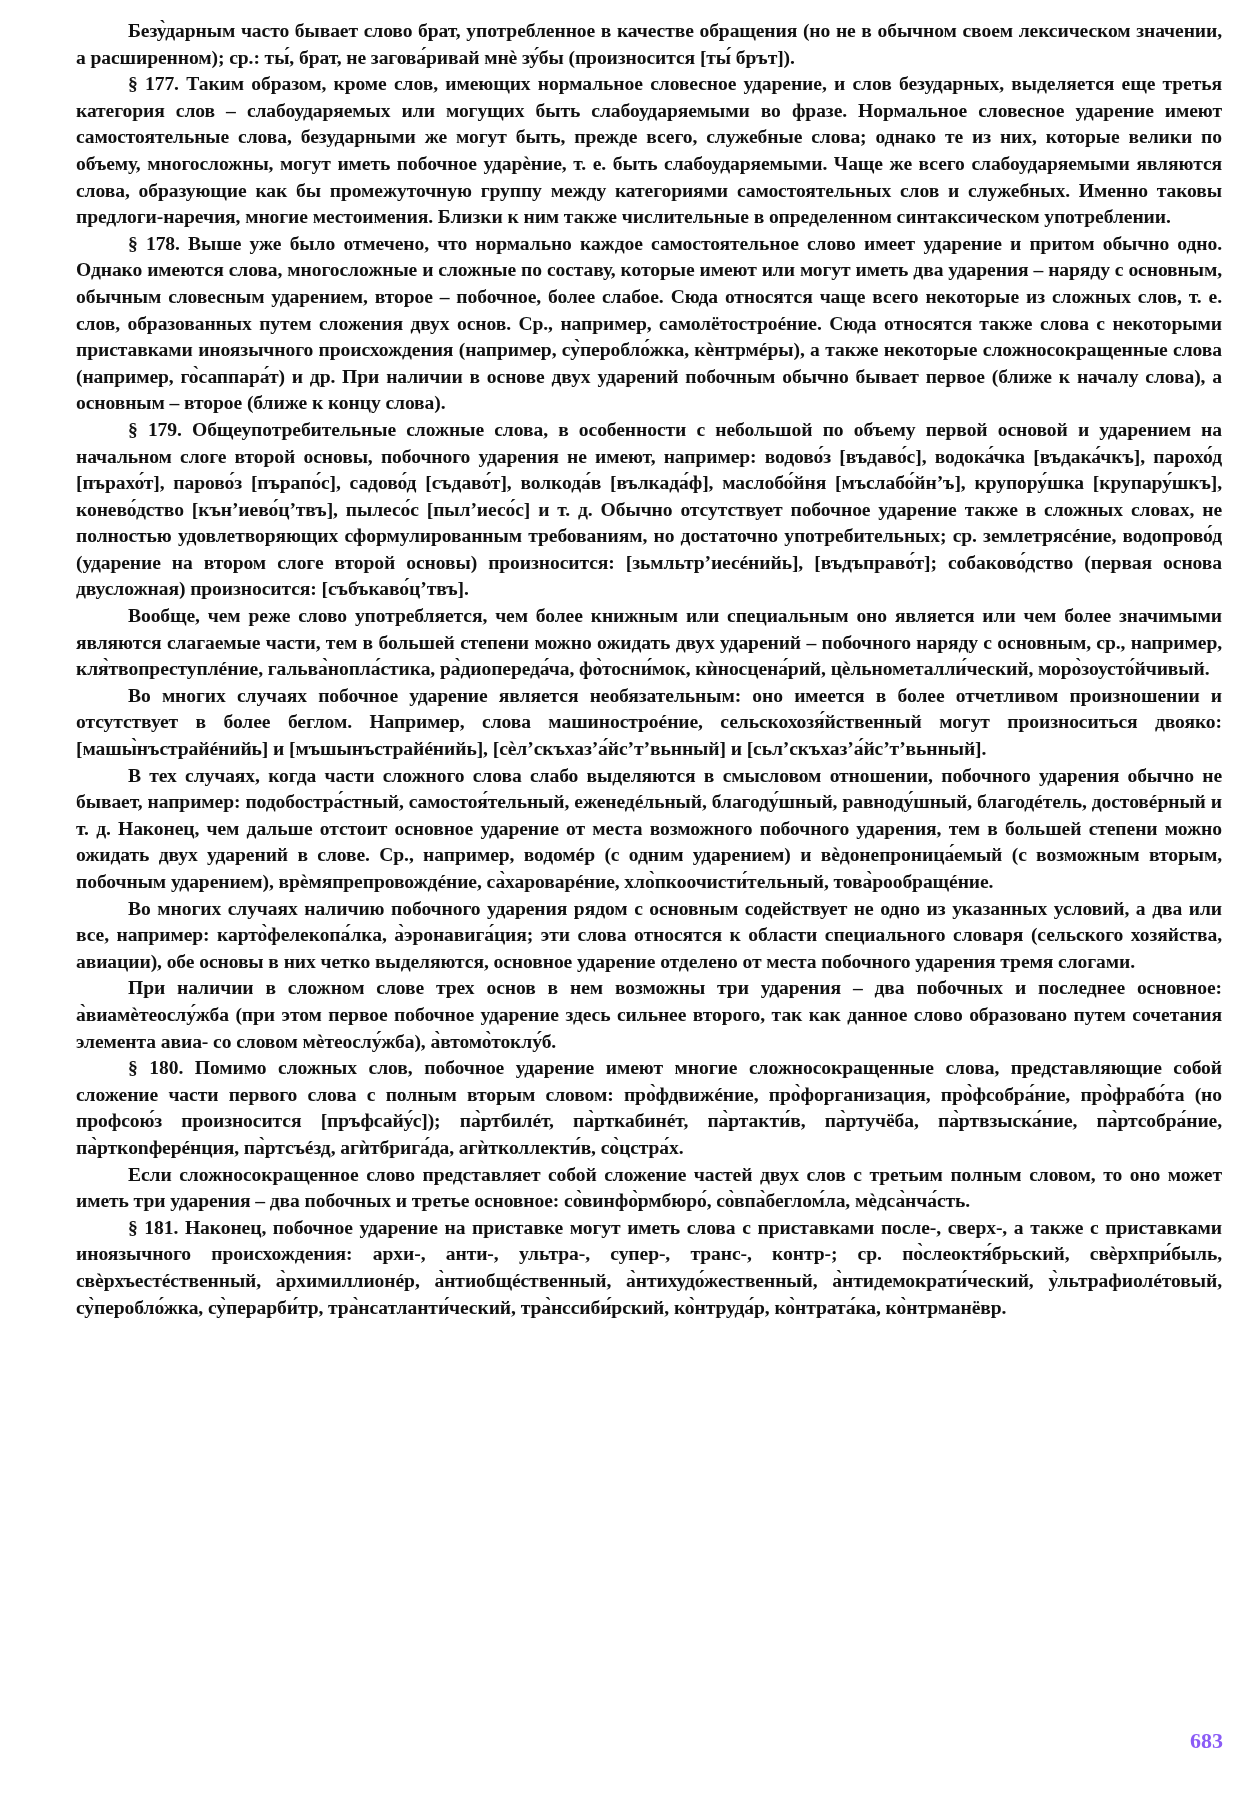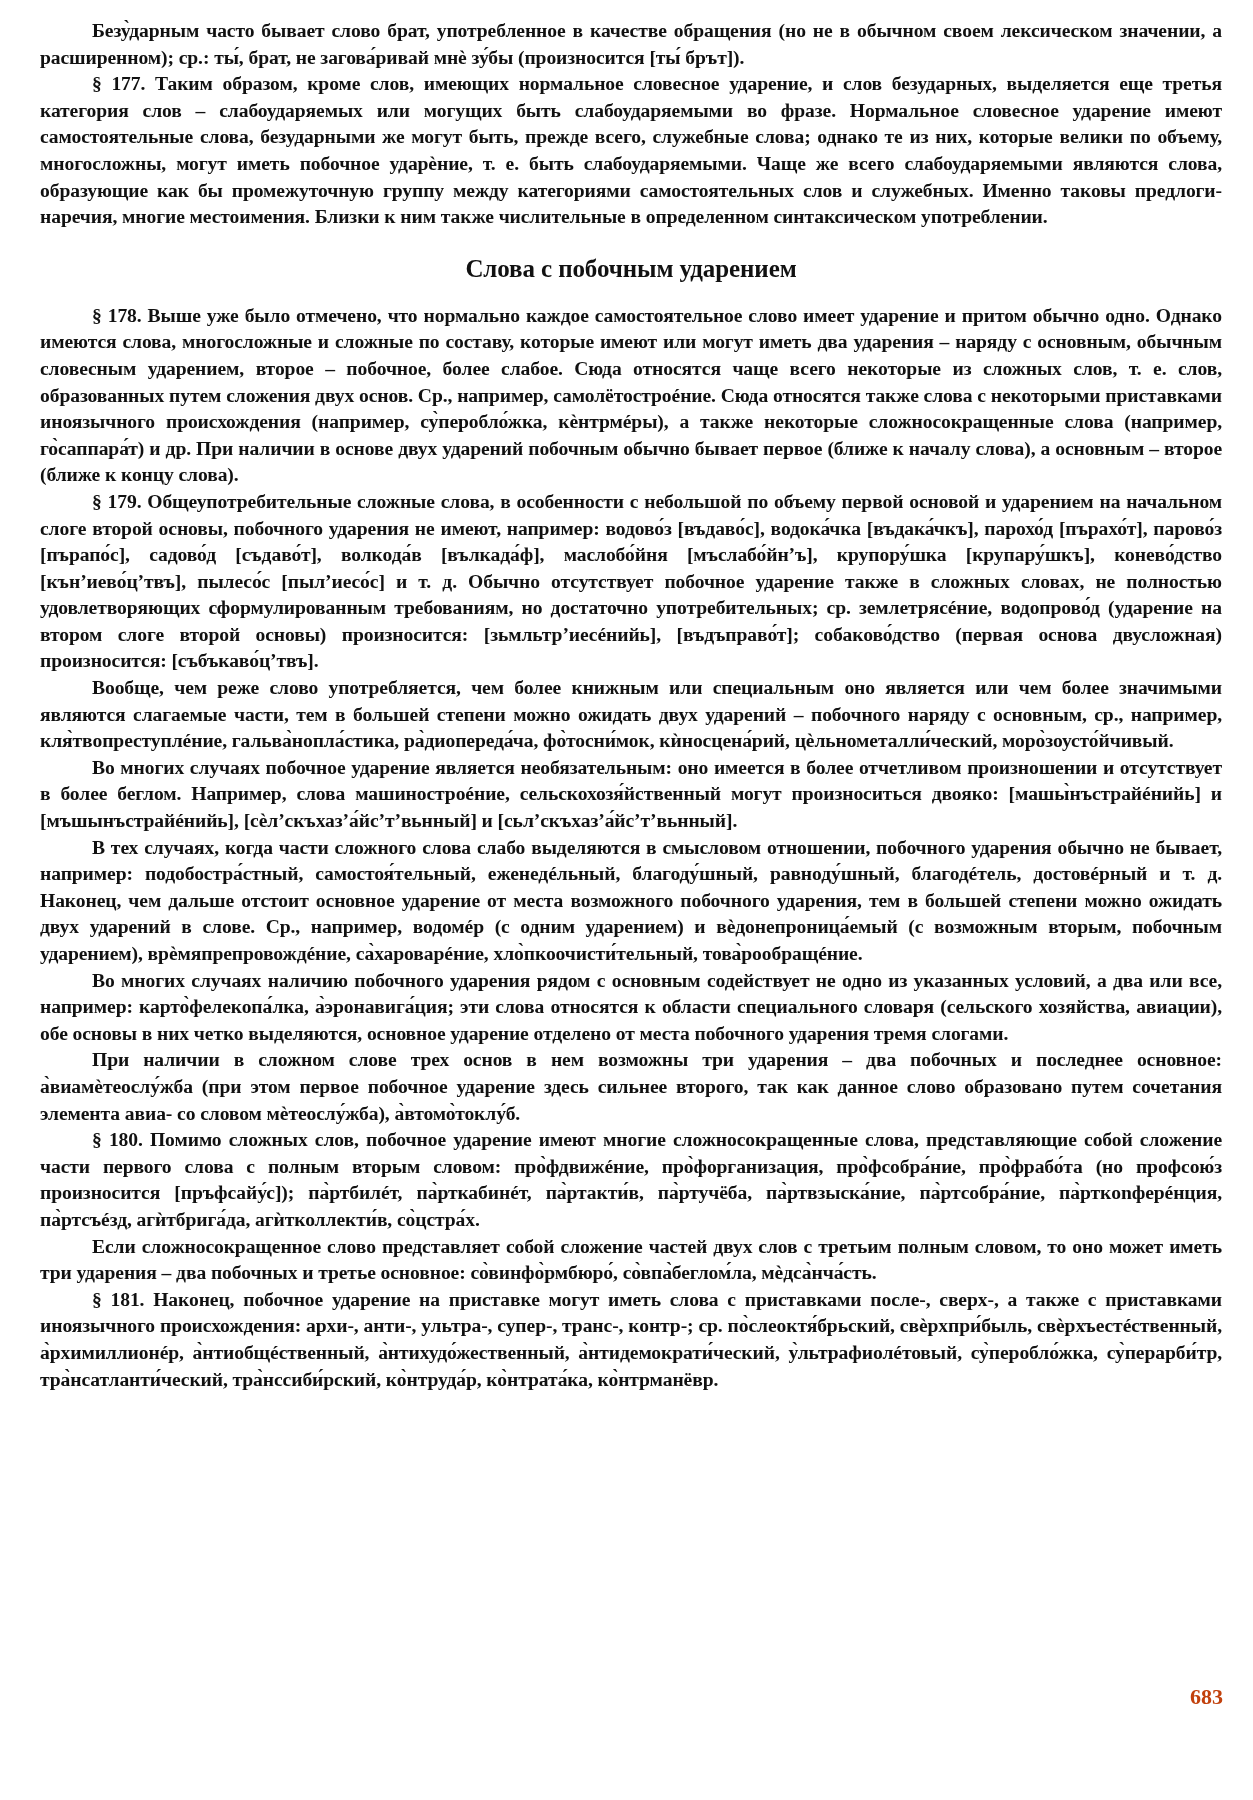--- a/index.html
+++ b/index.html
@@ -7,38 +7,37 @@
   .page {
     position: absolute; left: 40px; top: 18px; width: 1182px;
     font-family: "Liberation Serif", "DejaVu Serif", serif;
     color: #111111;
     font-size: 19.6px;
     line-height: 26.6px;
     font-weight: bold;
     letter-spacing: -0.1px;
   }
   .para { margin: 0; text-align: justify; text-indent: 0; }
-  .para.indent { text-indent: 52px; }
+  .para.indent { text-indent: 52px; margin-left: 36px; }
   .heading {
     text-align: center; font-size: 25px; font-weight: bold;
     margin: 22px 0 18px 0; line-height: 32px;
   }
   .page-number {
-    position: absolute; right: 30px; top: 1684px;
-    font-family: "Liberation Serif", serif; font-weight: bold; font-size: 22px; color: #c2410c;
+    position: absolute; right: 30px; top: 1728px;
+    font-family: "Liberation Serif", serif; font-weight: bold; font-size: 22px; color: #8b5cf6;
   }
 </style>
 </head>
 <body>
 
 <div class="page">
   <p class="para indent">Безу̀дарным часто бывает слово брат, употребленное в качестве обращения (но не в обычном своем лексическом значении, а расширенном); ср.: ты́, брат, не загова́ривай мнѐ зу́бы (произносится [ты́ брът]).</p>
   <p class="para indent">§ 177. Таким образом, кроме слов, имеющих нормальное словесное ударение, и слов безударных, выделяется еще третья категория слов – слабоударяемых или могущих быть слабоударяемыми во фразе. Нормальное словесное ударение имеют самостоятельные слова, безударными же могут быть, прежде всего, служебные слова; однако те из них, которые велики по объему, многосложны, могут иметь побочное ударѐние, т. е. быть слабоударяемыми. Чаще же всего слабоударяемыми являются слова, образующие как бы промежуточную группу между категориями самостоятельных слов и служебных. Именно таковы предлоги-наречия, многие местоимения. Близки к ним также числительные в определенном синтаксическом употреблении.</p>
 
-  <h2 class="heading">Слова с побочным ударением</h2>
 
   <p class="para indent">§ 178. Выше уже было отмечено, что нормально каждое самостоятельное слово имеет ударение и притом обычно одно. Однако имеются слова, многосложные и сложные по составу, которые имеют или могут иметь два ударения – наряду с основным, обычным словесным ударением, второе – побочное, более слабое. Сюда относятся чаще всего некоторые из сложных слов, т. е. слов, образованных путем сложения двух основ. Ср., например, самолётостроéние. Сюда относятся также слова с некоторыми приставками иноязычного происхождения (например, су̀перобло́жка, кѐнтрмéры), а также некоторые сложносокращенные слова (например, го̀саппара́т) и др. При наличии в основе двух ударений побочным обычно бывает первое (ближе к началу слова), а основным – второе (ближе к концу слова).</p>
   <p class="para indent">§ 179. Общеупотребительные сложные слова, в особенности с небольшой по объему первой основой и ударением на начальном слоге второй основы, побочного ударения не имеют, например: водово́з [въдаво́с], водока́чка [въдака́чкъ], парохо́д [пърахо́т], парово́з [пърапо́с], садово́д [съдаво́т], волкода́в [вълкада́ф], маслобо́йня [мъслабо́йнʼъ], крупору́шка [крупару́шкъ], конево́дство [кънʼиево́цʼтвъ], пылесо́с [пылʼиесо́с] и т. д. Обычно отсутствует побочное ударение также в сложных словах, не полностью удовлетворяющих сформулированным требованиям, но достаточно употребительных; ср. землетрясéние, водопрово́д (ударение на втором слоге второй основы) произносится: [зьмльтрʼиесéнийь], [въдъправо́т]; собаково́дство (первая основа двусложная) произносится: [събъкаво́цʼтвъ].</p>
   <p class="para indent">Вообще, чем реже слово употребляется, чем более книжным или специальным оно является или чем более значимыми являются слагаемые части, тем в большей степени можно ожидать двух ударений – побочного наряду с основным, ср., например, кля̀твопреступлéние, гальва̀нопла́стика, ра̀диопереда́ча, фо̀тосни́мок, кѝносцена́рий, цѐльнометалли́ческий, моро̀зоусто́йчивый.</p>
   <p class="para indent">Во многих случаях побочное ударение является необязательным: оно имеется в более отчетливом произношении и отсутствует в более беглом. Например, слова машиностроéние, сельскохозя́йственный могут произноситься двояко: [машы̀нъстрайéнийь] и [мъшынъстрайéнийь], [сѐлʼскъхазʼа́йсʼтʼвьнный] и [сьлʼскъхазʼа́йсʼтʼвьнный].</p>
   <p class="para indent">В тех случаях, когда части сложного слова слабо выделяются в смысловом отношении, побочного ударения обычно не бывает, например: подобостра́стный, самостоя́тельный, еженедéльный, благоду́шный, равноду́шный, благодéтель, достовéрный и т. д. Наконец, чем дальше отстоит основное ударение от места возможного побочного ударения, тем в большей степени можно ожидать двух ударений в слове. Ср., например, водомéр (с одним ударением) и вѐдонепроница́емый (с возможным вторым, побочным ударением), врѐмяпрепровождéние, са̀хароварéние, хло̀пкоочисти́тельный, това̀рообращéние.</p>
   <p class="para indent">Во многих случаях наличию побочного ударения рядом с основным содействует не одно из указанных условий, а два или все, например: карто̀фелекопа́лка, а̀эронавига́ция; эти слова относятся к области специального словаря (сельского хозяйства, авиации), обе основы в них четко выделяются, основное ударение отделено от места побочного ударения тремя слогами.</p>
   <p class="para indent">При наличии в сложном слове трех основ в нем возможны три ударения – два побочных и последнее основное: а̀виамѐтеослу́жба (при этом первое побочное ударение здесь сильнее второго, так как данное слово образовано путем сочетания элемента авиа- со словом мѐтеослу́жба), а̀втомо̀токлу́б.</p>
   <p class="para indent">§ 180. Помимо сложных слов, побочное ударение имеют многие сложносокращенные слова, представляющие собой сложение части первого слова с полным вторым словом: про̀фдвижéние, про̀форганизация, про̀фсобра́ние, про̀фрабо́та (но профсою́з произносится [пръфсайу́с]); па̀ртбилéт, па̀рткабинéт, па̀ртакти́в, па̀ртучёба, па̀ртвзыска́ние, па̀ртсобра́ние, па̀рткonферéнция, па̀ртсъéзд, агѝтбрига́да, агѝтколлекти́в, со̀цстра́х.</p>
   <p class="para indent">Если сложносокращенное слово представляет собой сложение частей двух слов с третьим полным словом, то оно может иметь три ударения – два побочных и третье основное: со̀винфо̀рмбюро́, со̀впа̀беглом́ла, мѐдса̀нча́сть.</p>

